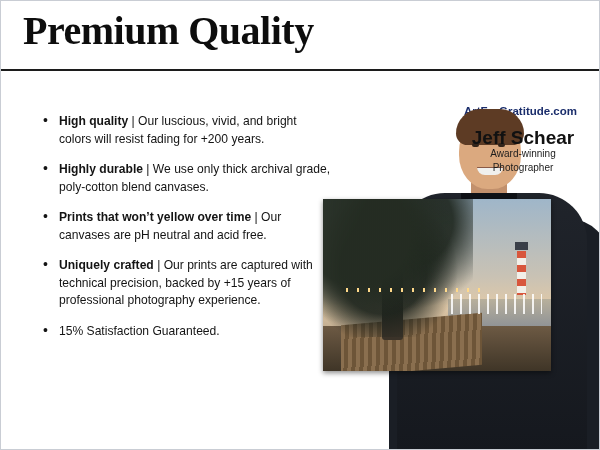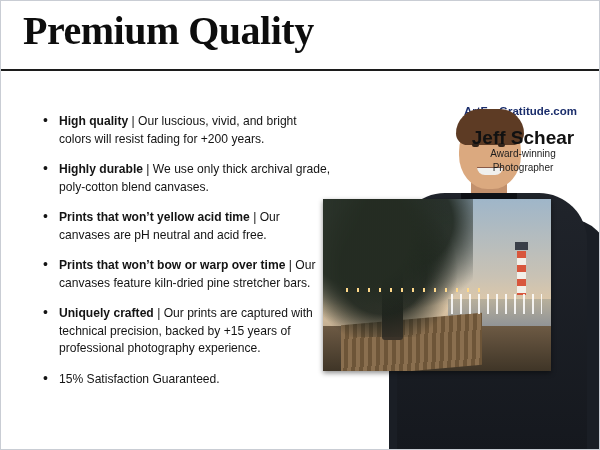--- a/index.html
+++ b/index.html
@@ -358,22 +358,21 @@
     <div class="headline">Premium Quality</div>
 
   </div>
 
   <div class="website">ArtForGratitude.com</div>
 
 
   <ul class="bullets">
     <li><b>High quality</b><span> | Our luscious, vivid, and bright colors will resist fading for +200 years.</span></li>
     <li><b>Highly durable</b><span> | We use only thick archival grade, poly-cotton blend canvases.</span></li>
-    <li><b>Prints that won’t yellow acid time</b><span> | Our canvases are pH neutral and acid free.</span></li>
-    <li><b>Prints that won’t bow or warp over time</b><span> | Our canvases feature kiln-dried pine stretcher bars.</span></li>
+    <li><b>Prints that won’t yellow over time</b><span> | Our canvases are pH neutral and acid free.</span></li>
     <li><b>Uniquely crafted</b><span> | Our prints are captured with technical precision, backed by +15 years of professional photography experience.</span></li>
     <li><b></b><span>15% Satisfaction Guaranteed.</span></li>
   </ul>
 
   <div class="person">
     <div class="shoulder-l"></div>
     <div class="shoulder-r"></div>
     <div class="torso"></div>
     <div class="neck"></div>
     <div class="collar"></div>

